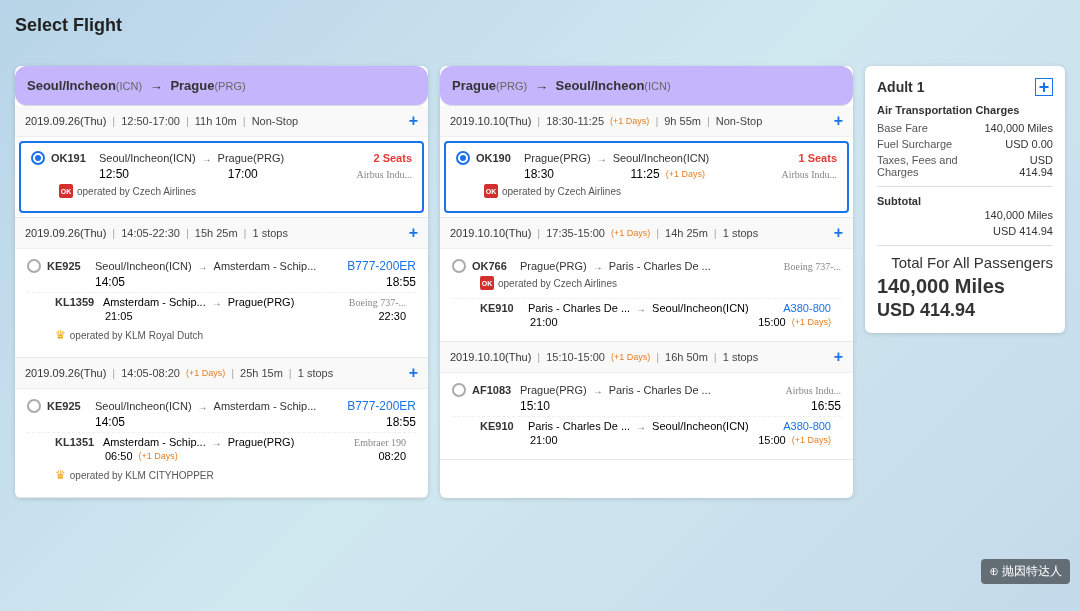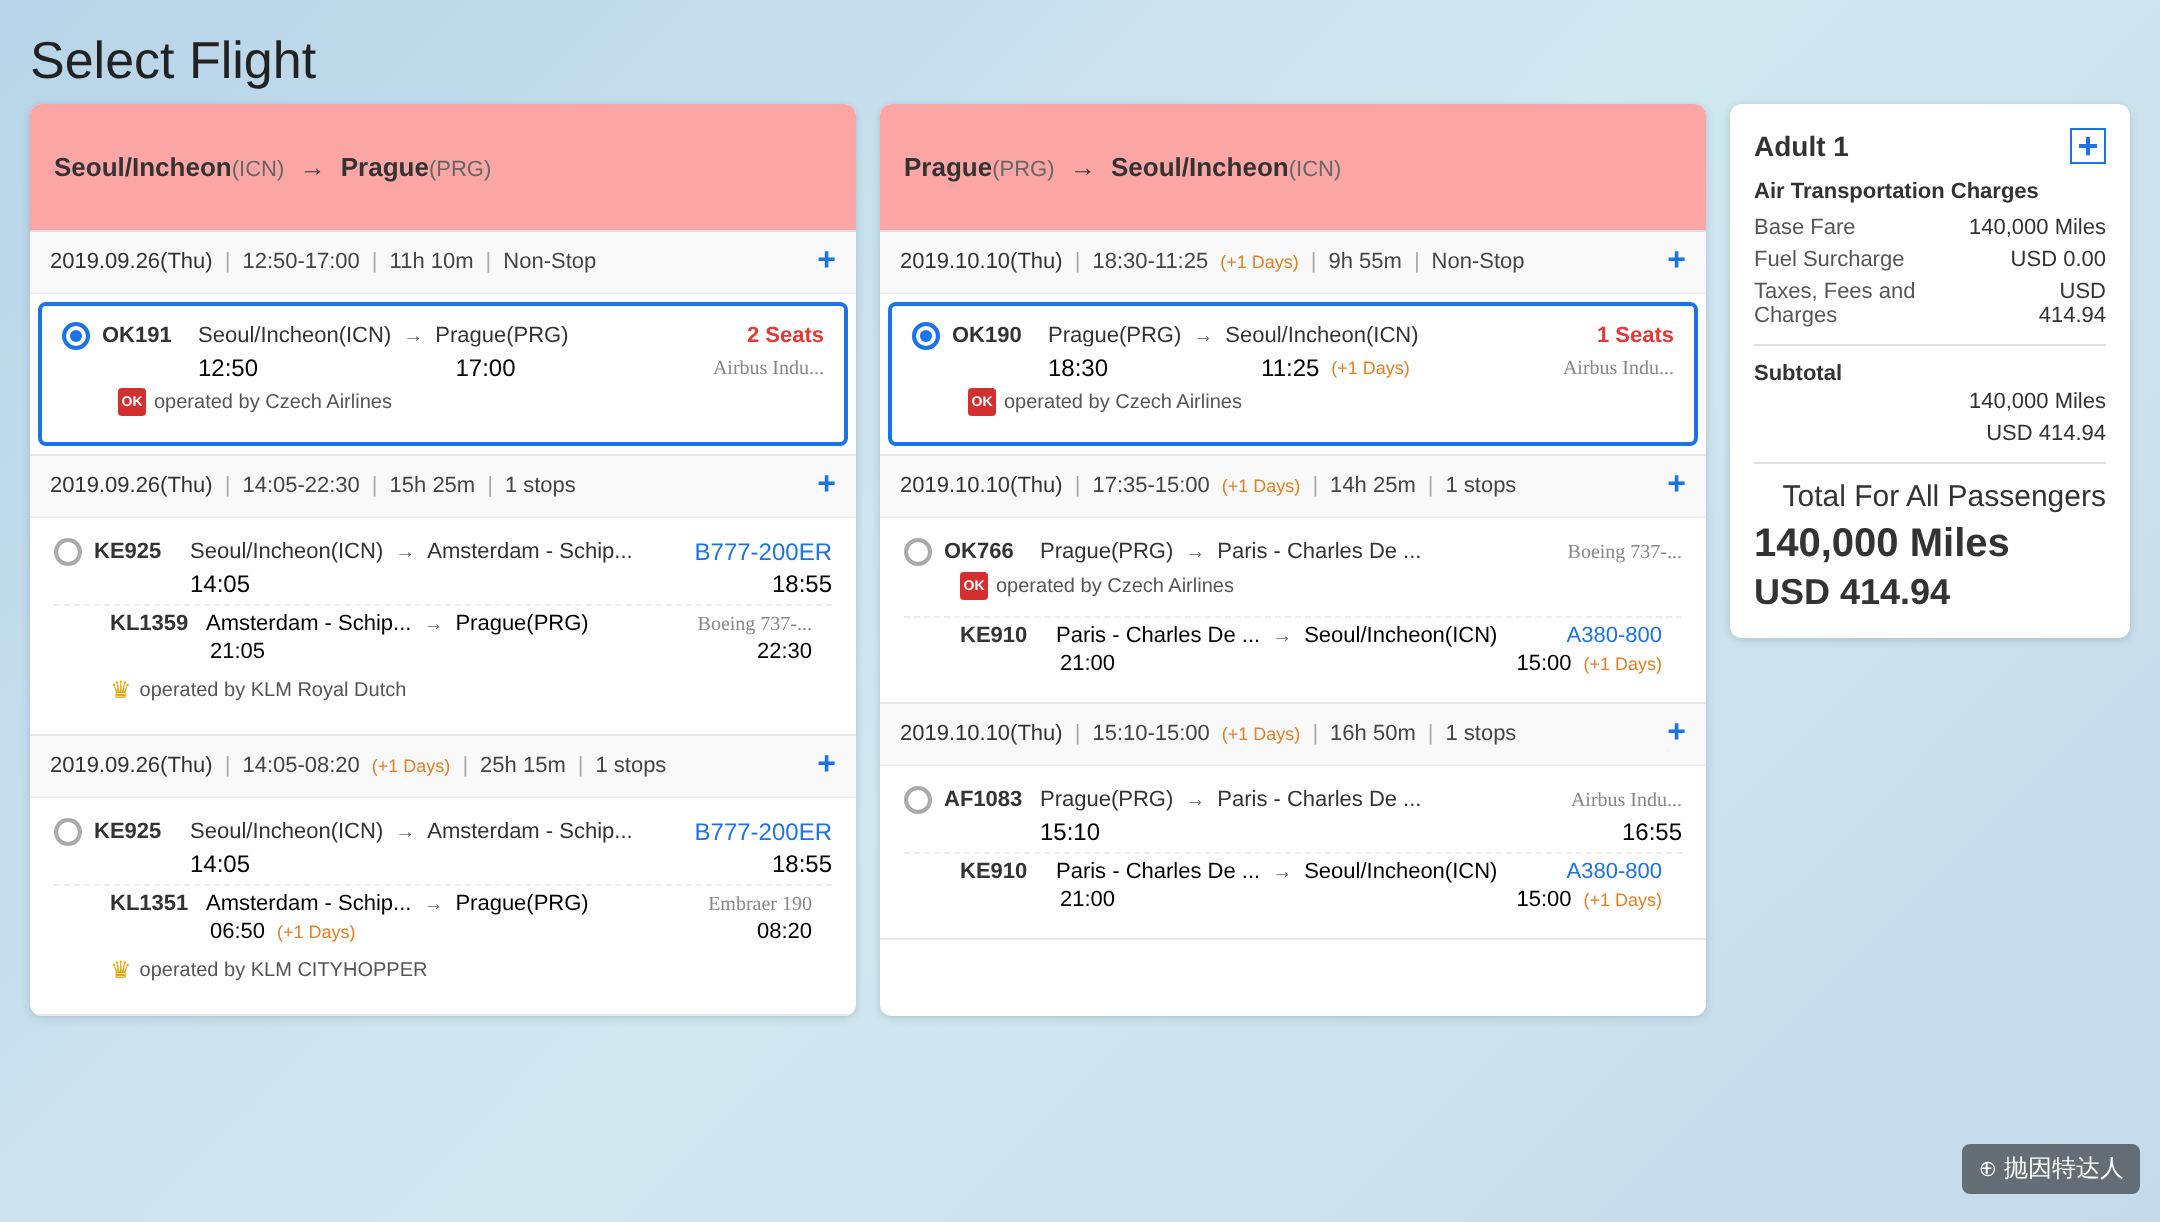--- a/index.html
+++ b/index.html
@@ -4,49 +4,50 @@
   <style>
     * { box-sizing: border-box; margin: 0; padding: 0; }
     body {
       font-family: Arial, sans-serif;
       background: linear-gradient(135deg, #b8d4e8 0%, #d0e8f0 50%, #c5daea 100%);
       min-height: 611px;
       padding: 15px;
       font-size: 12px;
     }
     .page-title {
-      font-size: 26px;
-      font-weight: normal;
+      font-size: 18px;
+      font-weight: bold;
       color: #222;
-      margin-bottom: 6px;
+      margin-bottom: 30px;
     }
     .main-layout {
       display: flex;
       gap: 12px;
       align-items: flex-start;
     }
     .flights-section {
       display: flex;
       gap: 12px;
       flex: 1;
     }
     .flight-panel {
       background: #fff;
       border-radius: 6px;
       flex: 1;
       overflow: hidden;
       box-shadow: 0 1px 4px rgba(0,0,0,0.15);
     }
     .panel-header {
-      background: #fca5a5;
+      background: #c4b5fd;
       border-bottom: 1px solid #ddd;
-      padding: 24px 12px;
+      padding: 12px 12px;
       font-size: 13px;
       font-weight: bold;
       color: #333;
+      border-radius: 12px;
     }
     .panel-header .origin { font-weight: bold; }
     .panel-header .arrow { margin: 0 4px; color: #333; }
     .panel-header .dest { font-weight: bold; }
     .panel-header .code { font-size: 11px; font-weight: normal; color: #666; }
 
     .flight-group {
       border-bottom: 1px solid #e8e8e8;
     }
     .flight-group-header {
@@ -234,21 +235,21 @@
       margin-bottom: 2px;
     }
     .summary-total-usd {
       font-size: 18px;
       font-weight: bold;
       color: #333;
     }
 
     .wechat-watermark {
       position: fixed;
-      bottom: 14px;
+      bottom: 27px;
       right: 10px;
       background: rgba(0,0,0,0.5);
       color: white;
       padding: 4px 8px;
       border-radius: 4px;
       font-size: 12px;
     }
   </style>
 </head>
 <body>

